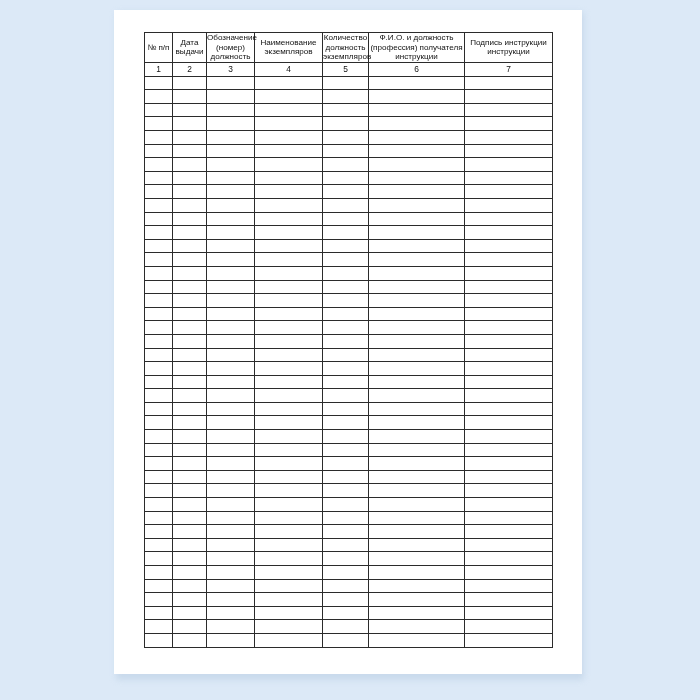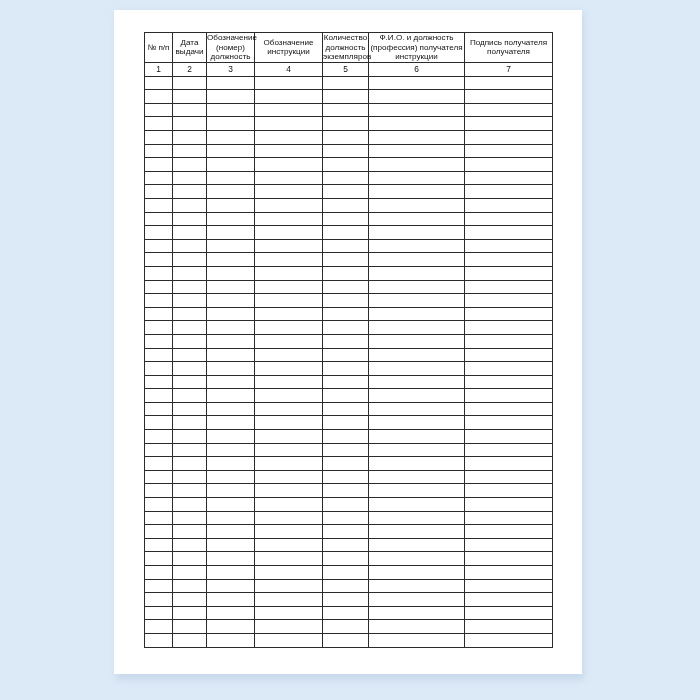--- a/index.html
+++ b/index.html
@@ -97,24 +97,24 @@
             <col class="c4">
             <col class="c5">
             <col class="c6">
             <col class="c7">
         </colgroup>
         <thead>
           <tr>
             <th>№ п/п</th>
             <th>Дата выдачи</th>
             <th>Обозначение (номер) должность</th>
-            <th>Обозначение инструкции</th>
+            <th>Наименование экземпляров</th>
             <th>Количество должность экземпляров</th>
             <th>Ф.И.О. и должность (профессия) получателя инструкции</th>
-            <th>Подпись получателя получателя</th>
+            <th>Подпись инструкции инструкции</th>
           </tr>
         </thead>
         <tbody>
           <tr>
             <td class="numrow">1</td>
             <td class="numrow">2</td>
             <td class="numrow">3</td>
             <td class="numrow">4</td>
             <td class="numrow">5</td>
             <td class="numrow">6</td>

